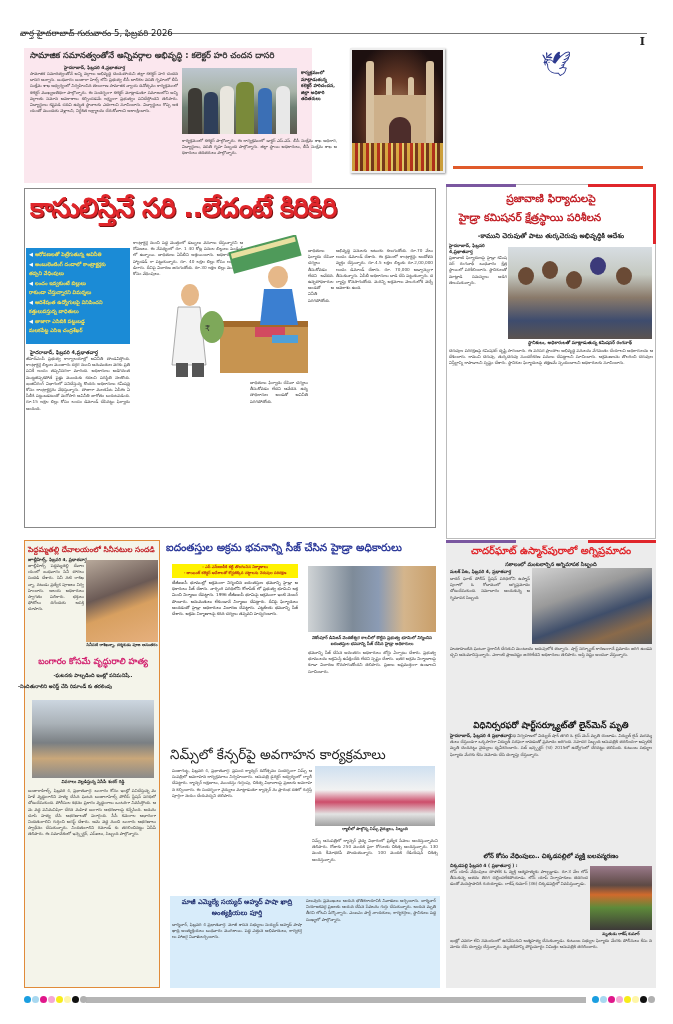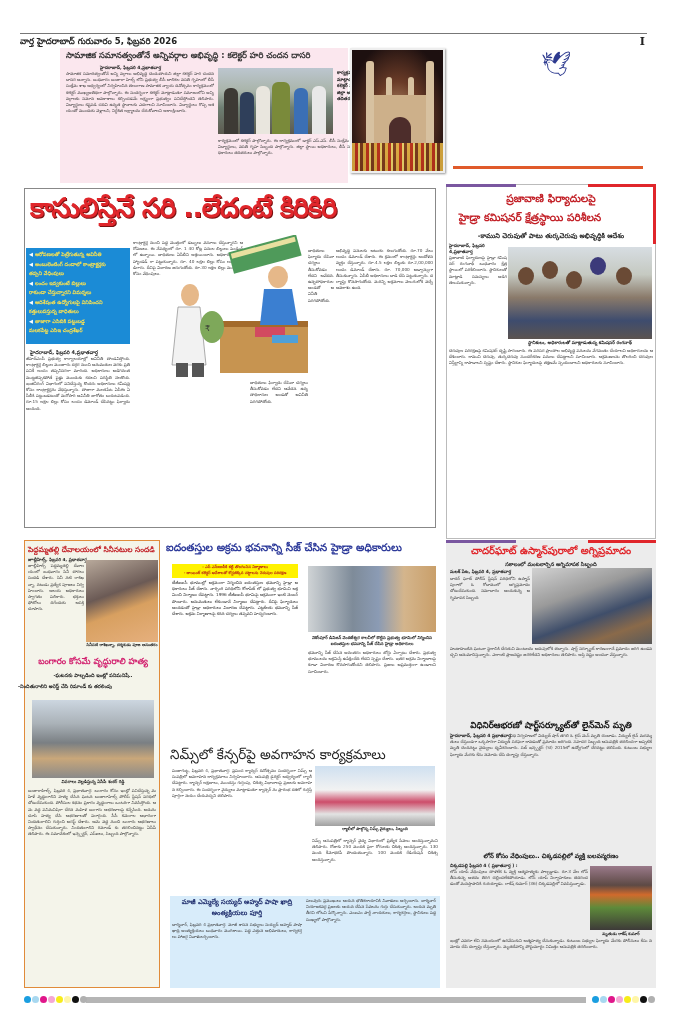--- a/index.html
+++ b/index.html
@@ -5,25 +5,25 @@
   * { box-sizing: border-box; margin: 0; padding: 0; }
   html, body { width: 673px; height: 1024px; background: #ffffff; overflow: hidden; }
   body { font-family: "DejaVu Sans", sans-serif; color: #222; position: relative; }
 
   .abs { position: absolute; }
   .filler { font-size: 4.2px; line-height: 6.2px; color: #444; text-align: justify; word-break: break-all; overflow: hidden; }
   .filler.dark { color: #333; }
 
   
   #header-rule-top { left: 20px; top: 33px; width: 627px; height: 1px; background: #777; }
-  #masthead-line { left: 20px; top: 36px; width: 627px; height: 12px; font-size: 8.5px; font-weight: bold; color: #222; }
+  #masthead-line { left: 20px; top: 28px; width: 627px; height: 12px; font-size: 8.5px; font-weight: normal; color: #222; }
   #page-number { right: 28px; top: 35px; font-family: "DejaVu Serif", serif; font-size: 11px; font-weight: bold; }
 
   
-  #story-collector { left: 24px; top: 48px; width: 288px; height: 135px; background: #fbe7ee; margin-left: 36px; }
+  #story-collector { left: 24px; top: 48px; width: 288px; height: 135px; background: #fbe7ee; }
   #story-collector .headline { position: absolute; left: 6px; top: 2px; width: 305px; font-size: 8.3px; color: #333; font-weight: bold; white-space: nowrap; }
   #story-collector .dateline { position: absolute; left: 40px; top: 17px; font-size: 4.5px; font-weight: bold; }
   #story-collector .body1 { position: absolute; left: 6px; top: 23px; width: 148px; height: 108px; }
   #story-collector .photo { position: absolute; left: 158px; top: 20px; width: 115px; height: 66px; background: linear-gradient(180deg,#bcc6cf 0%,#a9b4a9 35%,#6e7f73 60%,#5c5a4f 100%); }
   #story-collector .photo .p { position:absolute; bottom:0; width:14px; border-radius:6px 6px 0 0; }
   #story-collector .caption { position: absolute; left: 277px; top: 22px; width: 36px; font-size: 4.6px; font-weight: bold; line-height: 6.5px; color: #222; }
   #story-collector .body2 { position: absolute; left: 158px; top: 90px; width: 155px; height: 42px; }
 
   
   #logo-block { left: 345px; top: 42px; width: 300px; height: 130px; }
@@ -262,21 +262,21 @@
   <div class="topbar-l"></div>
     <div class="topbar-r"></div>
 </div>
 <div class="abs" id="fire-head">చాదర్‌ఘాట్ ఉస్మాన్‌పురాలో అగ్నిప్రమాదం</div>
 <div class="abs" id="fire-sub">సకాలంలో మంటలార్పిన అగ్నిమాపక సిబ్బంది</div>
 <div class="abs" id="fire-dateline">మలక్ పేట, ఫిబ్రవరి 4, ప్రభాతవార్త</div>
 <div class="abs filler" id="fire-col1" style="top:576px">చాదర్ ఘాట్ పోలీస్ స్టేషన్ పరిధిలోని ఉస్మాన్ పురాలో ఓ గోదాములో అగ్నిప్రమాదం చోటుచేసుకుంది. సమాచారం అందుకున్న అగ్నిమాపక సిబ్బంది</div>
 <div class="abs" id="fire-photo"></div>
 <div class="abs filler" id="fire-body">హుటాహుటిన ఘటనా స్థలానికి చేరుకుని మంటలను అదుపులోకి తెచ్చారు. షార్ట్ సర్క్యూట్ కారణంగానే ప్రమాదం జరిగి ఉండవచ్చని అనుమానిస్తున్నారు. ఎలాంటి ప్రాణనష్టం జరగలేదని అధికారులు తెలిపారు. ఆస్తి నష్టం అంచనా వేస్తున్నారు.</div>
 
-<div class="abs" id="shock-head">విధినిర్ఆభరణో షార్ట్‌సర్క్యూట్‌తో లైన్‌మెన్ మృతి</div>
+<div class="abs" id="shock-head">విధినిర్సరఫరో షార్ట్‌సర్క్యూట్‌తో లైన్‌మెన్ మృతి</div>
 <div class="abs filler" id="shock-body">విధి నిర్వహణలో విద్యుత్ షాక్ తగిలి ఓ లైన్ మెన్ మృతి చెందాడు. విద్యుత్ లైన్ మరమ్మతులు చేస్తుండగా ఒక్కసారిగా విద్యుత్ సరఫరా కావడంతో ప్రమాదం జరిగింది. సహచర సిబ్బంది ఆసుపత్రికి తరలించగా అప్పటికే మృతి చెందినట్టు వైద్యులు ధృవీకరించారు. సబ్ ఇన్స్పెక్టర్ (SI) 2015లో ఉద్యోగంలో చేరినట్టు తెలిసింది. కుటుంబ సభ్యుల ఫిర్యాదు మేరకు కేసు నమోదు చేసి దర్యాప్తు చేస్తున్నారు.</div>
 <div class="abs" id="shock-dateline">హైదరాబాద్, ఫిబ్రవరి 4 ప్రభాతవార్త</div>
 
 <div class="abs" id="loan-head">లోన్ కోసం వేధింపులు.. చిక్కడపల్లిలో వ్యక్తి బలవన్మరణం</div>
 <div class="abs" id="loan-dateline">చిక్కడపల్లి ఫిబ్రవరి 4 ( ప్రభాతవార్త ) :</div>
 <div class="abs filler" id="loan-body1">లోన్ యాప్ వేధింపులు తాళలేక ఓ వ్యక్తి ఆత్మహత్యకు పాల్పడ్డాడు. రూ.3 వేల లోన్ తీసుకున్న అతను తిరిగి చెల్లించలేకపోయాడు. లోన్ యాప్ నిర్వాహకులు బెదిరించడంతో మనస్తాపానికి గురయ్యాడు. రాకేష్ కుమార్ (36) చిక్కడపల్లిలో నివసిస్తున్నాడు.</div>
 <div class="abs" id="loan-photo"></div>
 <div class="abs" id="loan-caption">మృతుడు రాకేష్ కుమార్</div>
 <div class="abs filler" id="loan-body2">ఇంట్లో ఎవరూ లేని సమయంలో ఉరివేసుకుని ఆత్మహత్య చేసుకున్నాడు. కుటుంబ సభ్యుల ఫిర్యాదు మేరకు పోలీసులు కేసు నమోదు చేసి దర్యాప్తు చేస్తున్నారు. మృతదేహాన్ని పోస్టుమార్టం నిమిత్తం ఆసుపత్రికి తరలించారు.</div>
 

